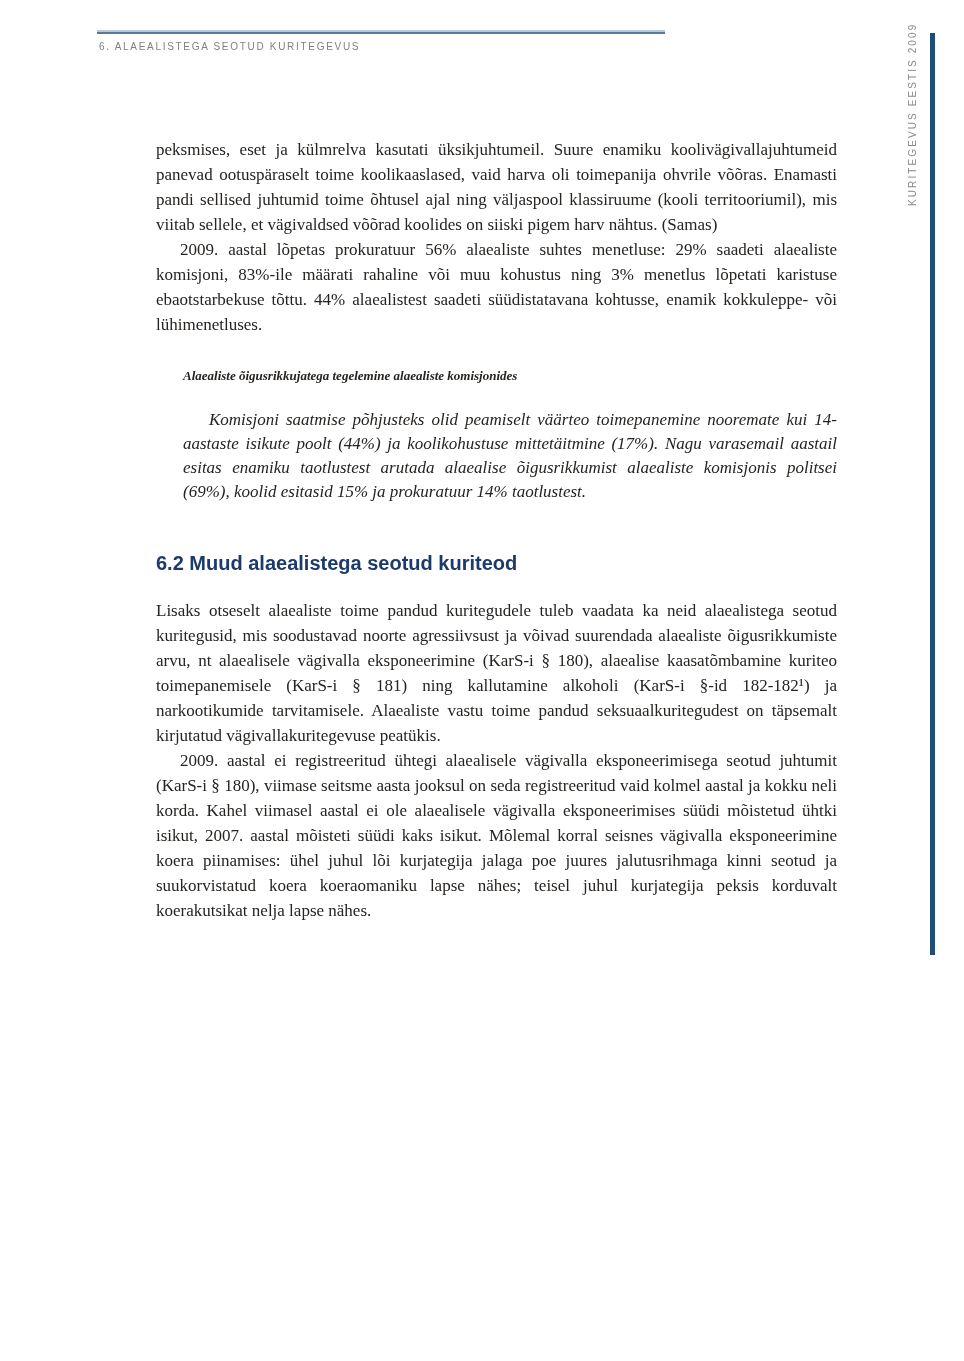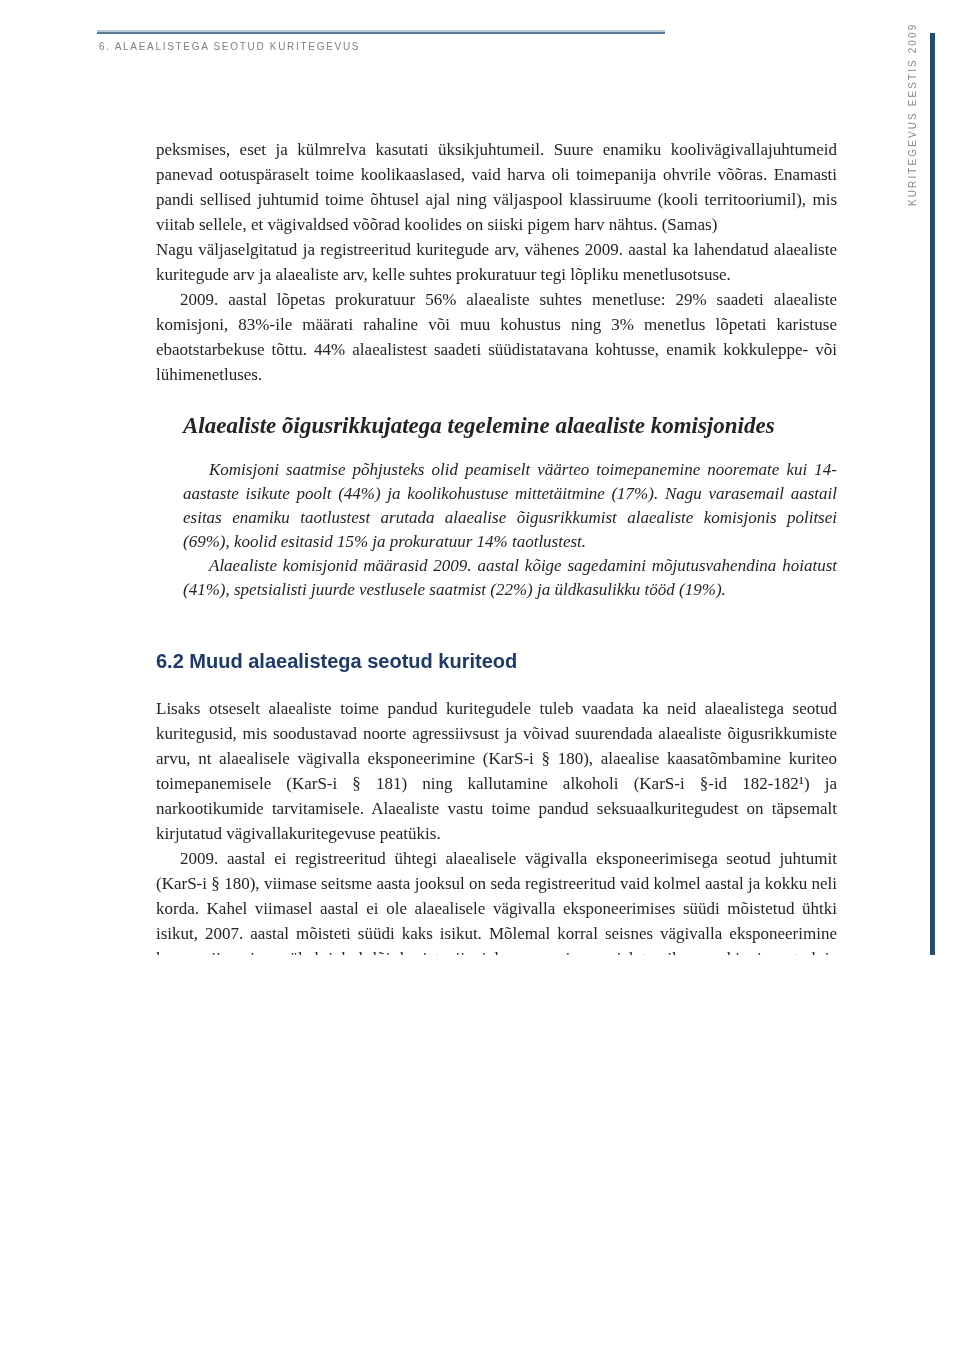--- a/index.html
+++ b/index.html
@@ -46,21 +46,21 @@
 
   h2.section-heading {
     font-family: "Liberation Sans", sans-serif;
     font-size: 20px; line-height: 26px; font-weight: bold;
     color: #1c3a6a; margin: 44px 0 24px 0;
   }
   h2.h62 { margin-top: 46px; margin-bottom: 22px; }
 
   .quote { margin: 26px 0 0 27px; font-style: italic; }
   .quote-title {
-    margin: 0 0 20px 0; font-weight: bold; font-size: 23px; line-height: 25px; font-family: Liberation Serif, serif;
+    margin: 0 0 20px 0; font-weight: bold; font-size: 13px; line-height: 25px; font-family: Liberation Serif, serif;
   }
   .quote-p {
     margin: 0; font-size: 17px; line-height: 24px;
     text-align: justify; hyphens: manual;
   }
   .qindent { text-indent: 26px; }
 
   
   .footer { position: absolute; left: 140px; top: 1282px; width: 681px; text-align: center; }
   .page-number { font-size: 17px; line-height: 22px; color: #262320; }
@@ -98,28 +98,26 @@
       <div style="height: 4px; background: rgb(31, 78, 116);"></div>
       <div style="height: 15px; background: rgb(244, 87, 58);"></div>
       <div style="height: 15px; background: rgb(31, 78, 116);"></div>
     </div>
 
   <main class="content">
 
     <p class="body">peksmises, eset ja külmrelva kasutati üksikjuhtumeil. Suure enamiku koolivägivalla­juhtumeid panevad ootuspäraselt toime koolikaaslased, vaid harva oli toimepanija ohvrile võõras. Enamasti pandi sellised juhtumid toime õhtusel ajal ning väljaspool klassiruume (kooli territooriumil), mis viitab sellele, et vägivaldsed võõrad koolides on siiski pigem harv nähtus. (Samas)</p>
 
 
-    <p class="body">Nagu väljaselgitatud ja registreeritud kuritegude arv, vähenes 2009. aastal ka lahen­datud alaealiste kuritegude arv ja alaealiste arv, kelle suhtes prokuratuur tegi lõpliku menetlusotsuse.</p>
 
     <p class="body indent">2009. aastal lõpetas prokuratuur 56% alaealiste suhtes menetluse: 29% saadeti alaealiste komisjoni, 83%-ile määrati rahaline või muu kohustus ning 3% menetlus lõpetati karistuse ebaotstarbekuse tõttu. 44% alaealistest saadeti süüdistatavana kohtusse, enamik kokkuleppe- või lühimenetluses.</p>
 
     <section class="quote">
       <p class="quote-title">Alaealiste õigusrikkujatega tegelemine alaealiste komisjonides</p>
       <p class="quote-p qindent">Komisjoni saatmise põhjusteks olid peamiselt väärteo toimepanemine nooremate kui 14-aastaste isikute poolt (44%) ja koolikohustuse mittetäitmine (17%). Nagu vara­semail aastail esitas enamiku taotlustest arutada alaealise õigusrikkumist alaealiste komisjonis politsei (69%), koolid esitasid 15% ja prokuratuur 14% taotlustest.</p>
-      <p class="quote-p qindent">Alaealiste komisjonid määrasid 2009. aastal kõige sagedamini mõjutusvahendina hoiatust (41%), spetsialisti juurde vestlusele saatmist (22%) ja üldkasulikku tööd (19%).</p>
     </section>
 
     <h2 class="section-heading h62">6.2 Muud alaealistega seotud kuriteod</h2>
 
     <p class="body">Lisaks otseselt alaealiste toime pandud kuritegudele tuleb vaadata ka neid alaealistega seotud kuritegusid, mis soodustavad noorte agressiivsust ja võivad suurendada alaealiste õigusrikkumiste arvu, nt alaealisele vägivalla eksponeerimine (KarS-i § 180), alaealise kaasatõmbamine kuriteo toimepanemisele (KarS-i § 181) ning kallutamine alko­holi (KarS-i §-id 182-182¹) ja narkootikumide tarvitamisele. Alaealiste vastu toime pandud seksuaalkuritegudest on täpsemalt kirjutatud vägivallakuritegevuse peatükis.</p>
 
     <p class="body indent">2009. aastal ei registreeritud ühtegi alaealisele vägivalla eksponeerimisega seotud juhtumit (KarS-i § 180), viimase seitsme aasta jooksul on seda registreeritud vaid kolmel aastal ja kokku neli korda. Kahel viimasel aastal ei ole alaealisele vägivalla eksponeerimises süüdi mõistetud ühtki isikut, 2007. aastal mõisteti süüdi kaks isikut. Mõlemal korral seisnes vägivalla eksponeerimine koera piinamises: ühel juhul lõi kurjategija jalaga poe juures jalutusrihmaga kinni seotud ja suukorvistatud koera koeraomaniku lapse nähes; teisel juhul kurjategija peksis korduvalt koerakutsikat nelja lapse nähes.</p>
 
   </main>
 

